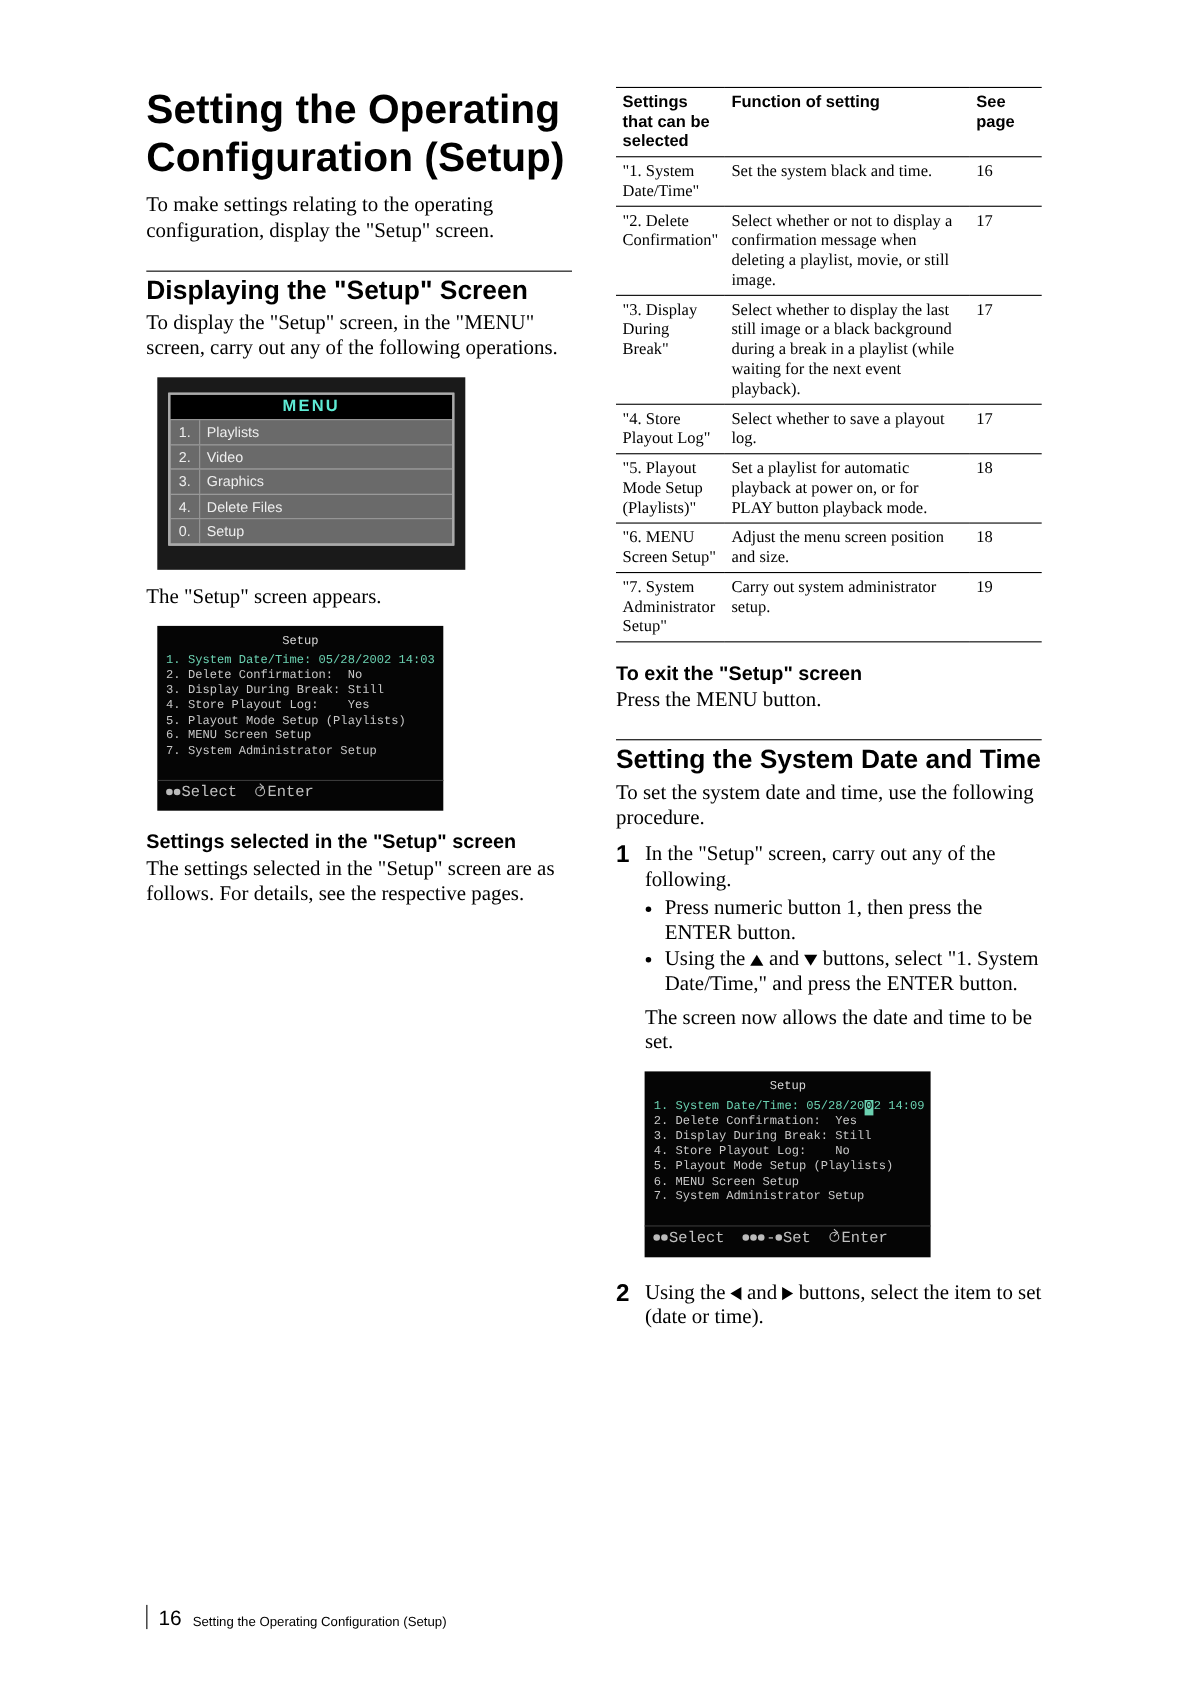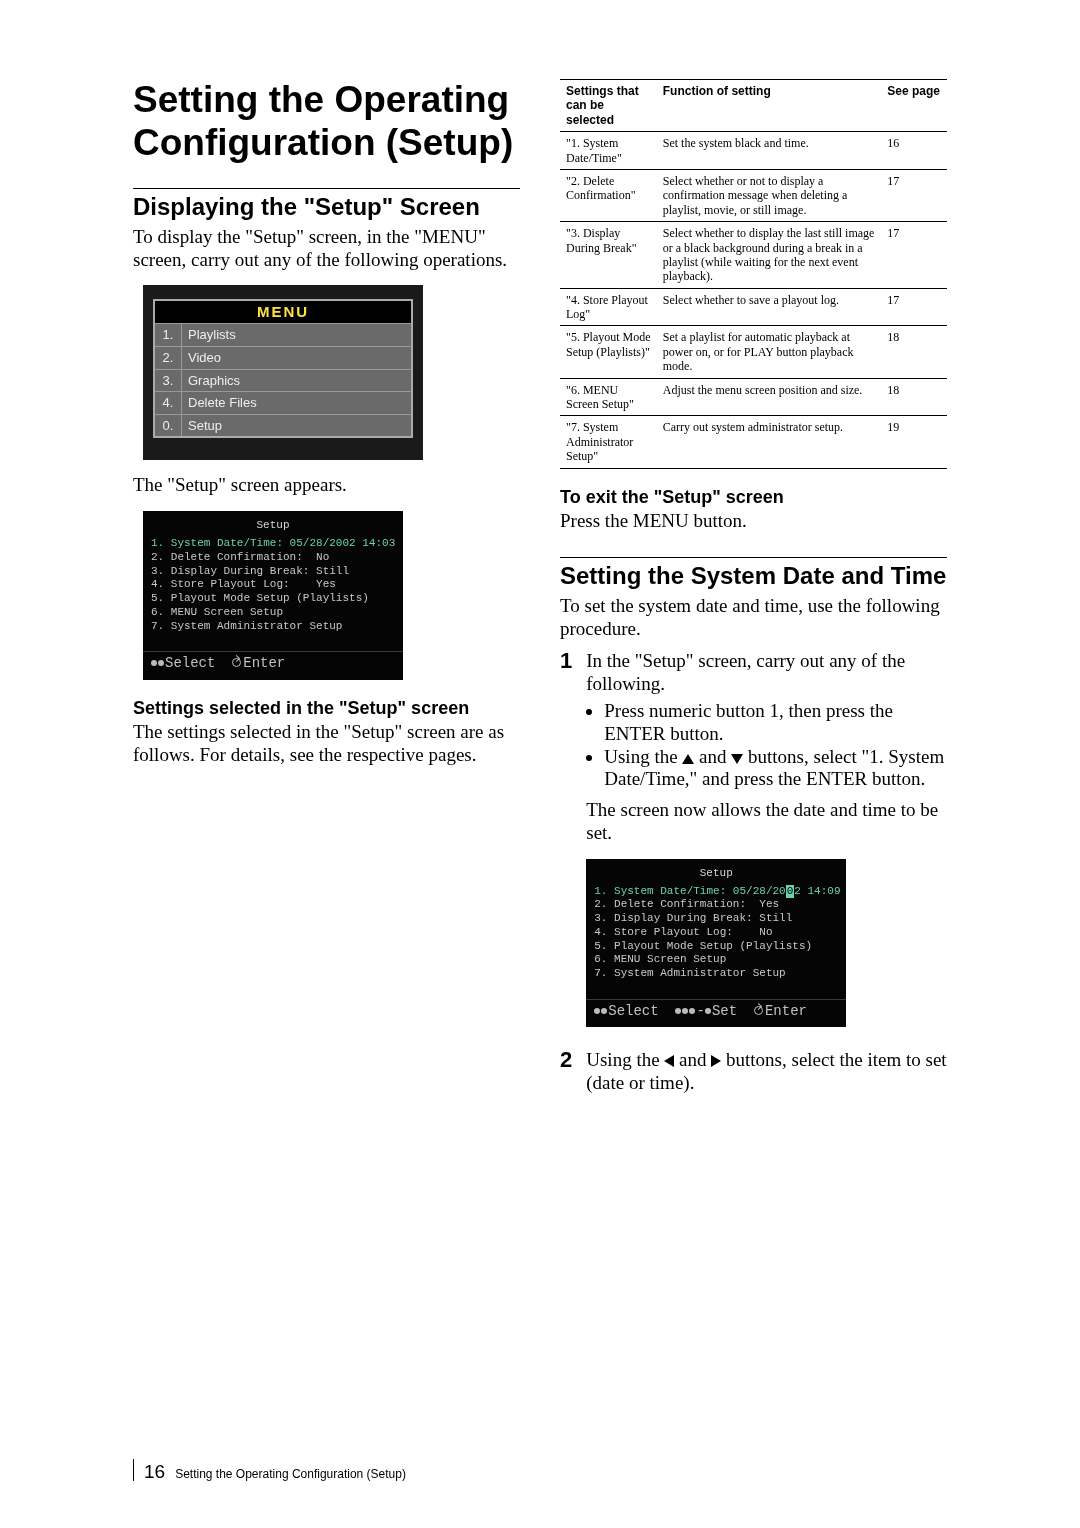--- a/index.html
+++ b/index.html
@@ -68,21 +68,21 @@
     margin: 14px 0 14px 10px;
     background: #1a1a1a;
     padding: 14px 10px 22px 10px;
   }
   .menu-box {
     background: #ddd;
     border: 2px solid #aaa;
   }
   .menu-titlebar {
     background: #000;
-    color: #fde047;
+    color: #5eead4;
     text-align: center;
     font-family: Arial, sans-serif;
     font-weight: 700;
     font-size: 15px;
     letter-spacing: 2px;
     padding: 2px 0;
   }
   .menu-row {
     display: flex;
     border-top: 1px solid #999;
@@ -144,21 +144,21 @@
   .sf-enc::after {
     content:""; position:absolute; left:1px; top:-3px; width:4px; height:4px;
     border-right:1px solid #bbb; border-top:1px solid #bbb;
     transform: rotate(45deg);
   }
 
   
   table.settings {
     width: 100%;
     border-collapse: collapse;
-    font-size: 12px;
+    font-size: 15px;
     line-height: 1.2;
   }
   table.settings th {
     font-family: Arial, Helvetica, sans-serif;
     font-weight: 700;
     text-align: left;
     vertical-align: top;
     border-top: 1px solid #000;
     border-bottom: 1px solid #000;
     padding: 4px 6px;
@@ -208,20 +208,21 @@
   }
 </style>
 </head>
 <body>
 
 <div class="page">
   <div class="cols">
 
     <div class="col">
       <h1 class="page-title">Setting the Operating Configuration (Setup)</h1>
+      <p class="intro">To make settings relating to the operating configuration, display the "Setup" screen.</p>
 
       <h2 class="sec">Displaying the "Setup" Screen</h2>
       <p>To display the "Setup" screen, in the "MENU" screen, carry out any of the following operations.</p>
 
       <div class="menu-shot">
         <div class="menu-box">
           <div class="menu-titlebar">MENU</div>
           <div class="menu-row">
               <div class="menu-num">1.</div>
               <div class="menu-name">Playlists</div>

